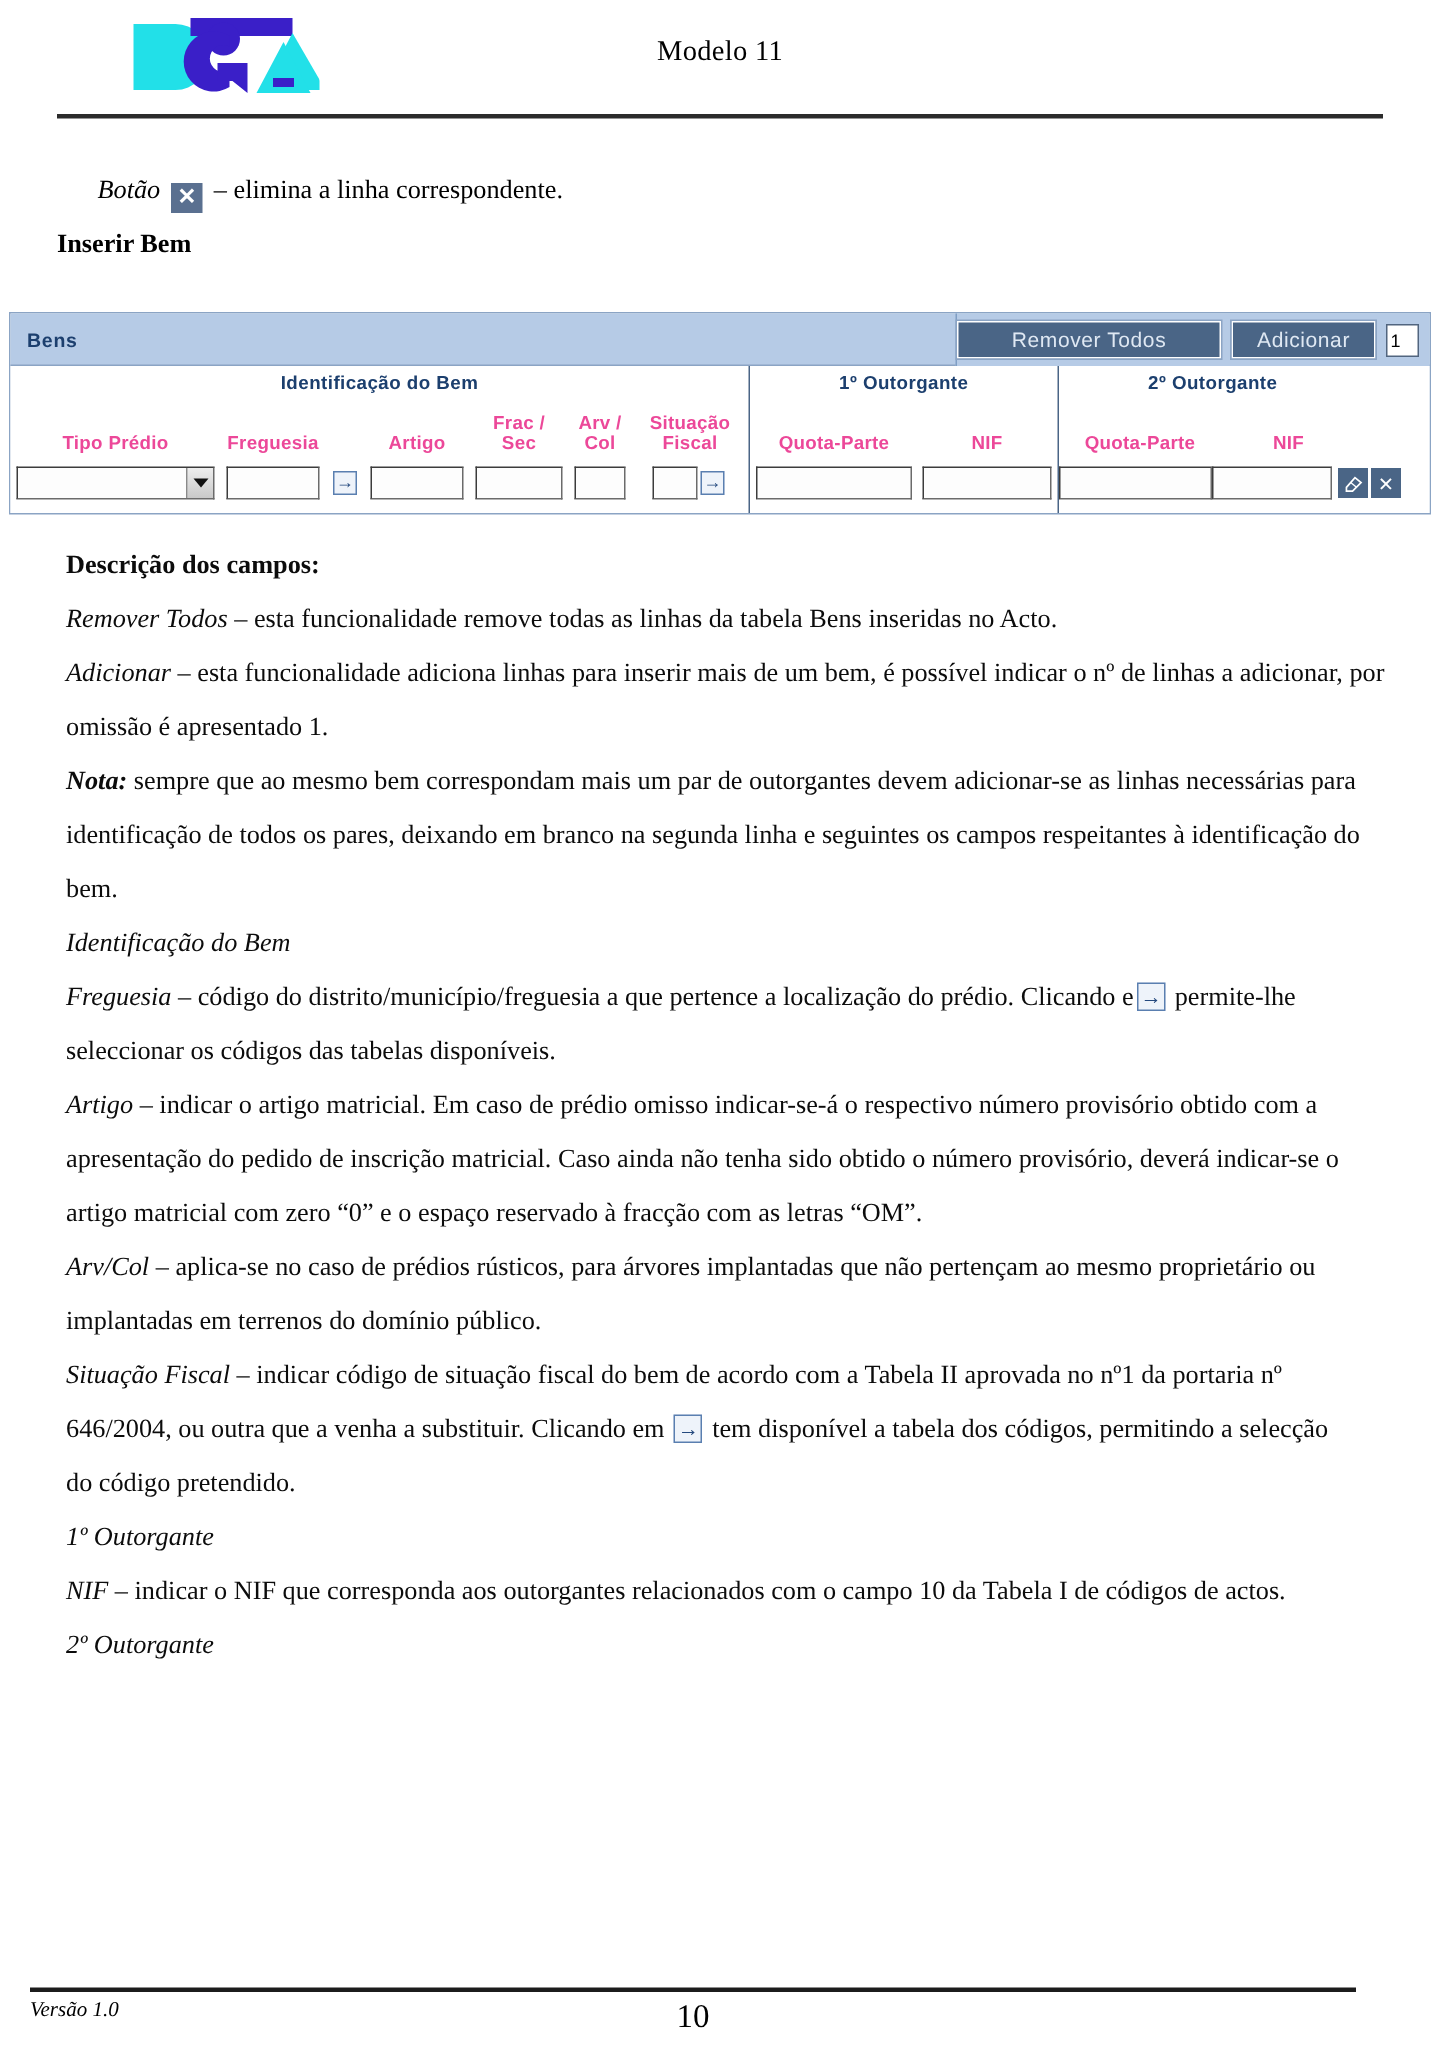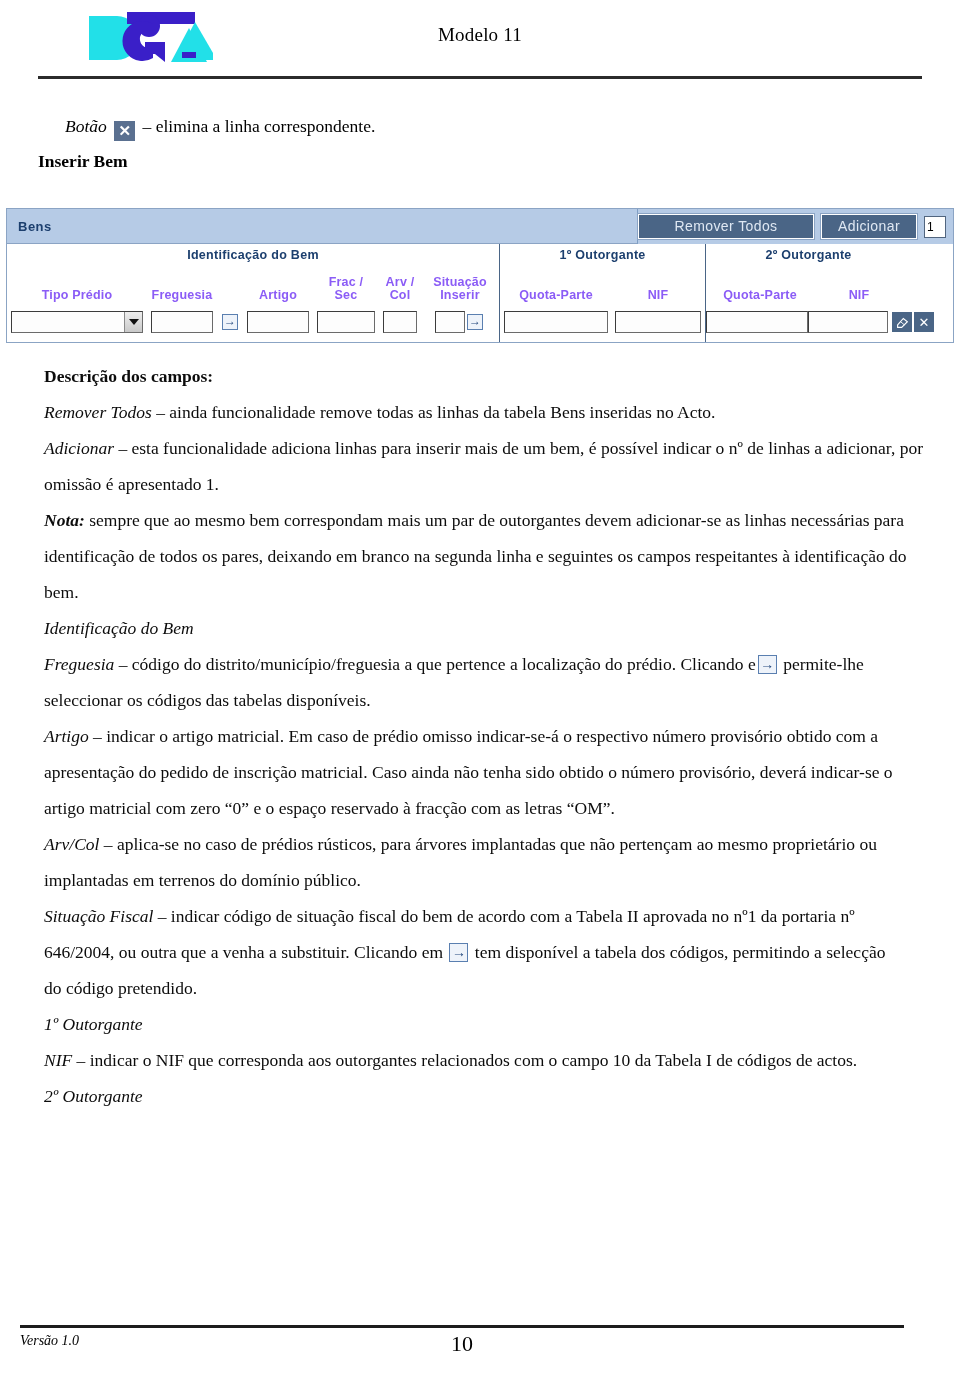--- a/index.html
+++ b/index.html
@@ -155,21 +155,21 @@
     height: 18px;
   }
   .col-head-row {
     display: flex;
     align-items: flex-end;
     height: 38px;
   }
   .col-head {
     font-size: 12.5px;
     font-weight: bold;
-    color: #8b5cf6;
+    color: #ec4899;
     text-align: center;
     line-height: 13px;
     letter-spacing: 0.2px;
     padding-bottom: 2px;
   }
   .fields-row {
     display: flex;
     align-items: center;
     height: 36px;
   }
@@ -369,21 +369,21 @@
         <div class="col-head" style="width:66px">
           <div>Frac /</div>
             <div>Sec</div>
         </div>
         <div class="col-head" style="width:42px">
           <div>Arv /</div>
             <div>Col</div>
         </div>
         <div class="col-head" style="width:78px">
           <div>Situação</div>
-            <div>Inserir</div>
+            <div>Fiscal</div>
         </div>
       </div>
       <div class="fields-row">
         <div class="fld" style="width:140px">
           <div class="sel" style="width:132px">
             <div class="arrow"></div>
           </div>
         </div>
         <div class="fld" style="width:70px">
           <input class="inp" style="width: 62px;" value="">
@@ -451,21 +451,21 @@
   </div>
 </div>
 
 <div class="content">
 
   <p class="t lvl0">
     <span class="bold">Descrição dos campos:</span>
   </p>
 
   <p class="t lvl0">
-    <span class="ital">Remover Todos</span><span> – ainda funcionalidade remove todas as linhas da tabela Bens inseridas no Acto.</span>
+    <span class="ital">Remover Todos</span><span> – esta funcionalidade remove todas as linhas da tabela Bens inseridas no Acto.</span>
   </p>
 
   <p class="t lvl0">
     <span class="ital">Adicionar</span><span> – esta funcionalidade adiciona linhas para inserir mais de um bem, é possível indicar o nº de linhas a adicionar, por omissão é apresentado 1.</span>
   </p>
 
   <p class="t lvl0">
     <span class="boldital">Nota:</span><span> sempre que ao mesmo bem correspondam mais um par de outorgantes devem adicionar-se as linhas necessárias para identificação de todos os pares, deixando em branco na segunda linha e seguintes os campos respeitantes à identificação do bem.</span>
   </p>
 

